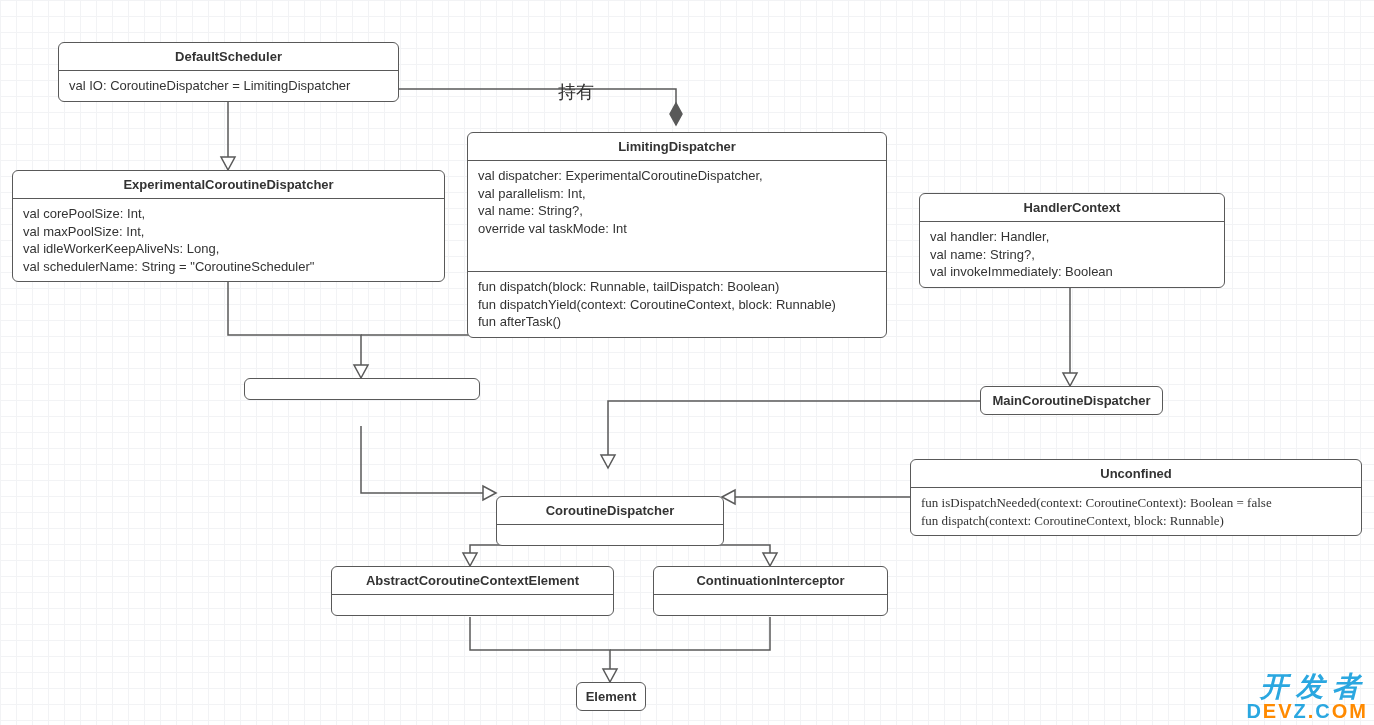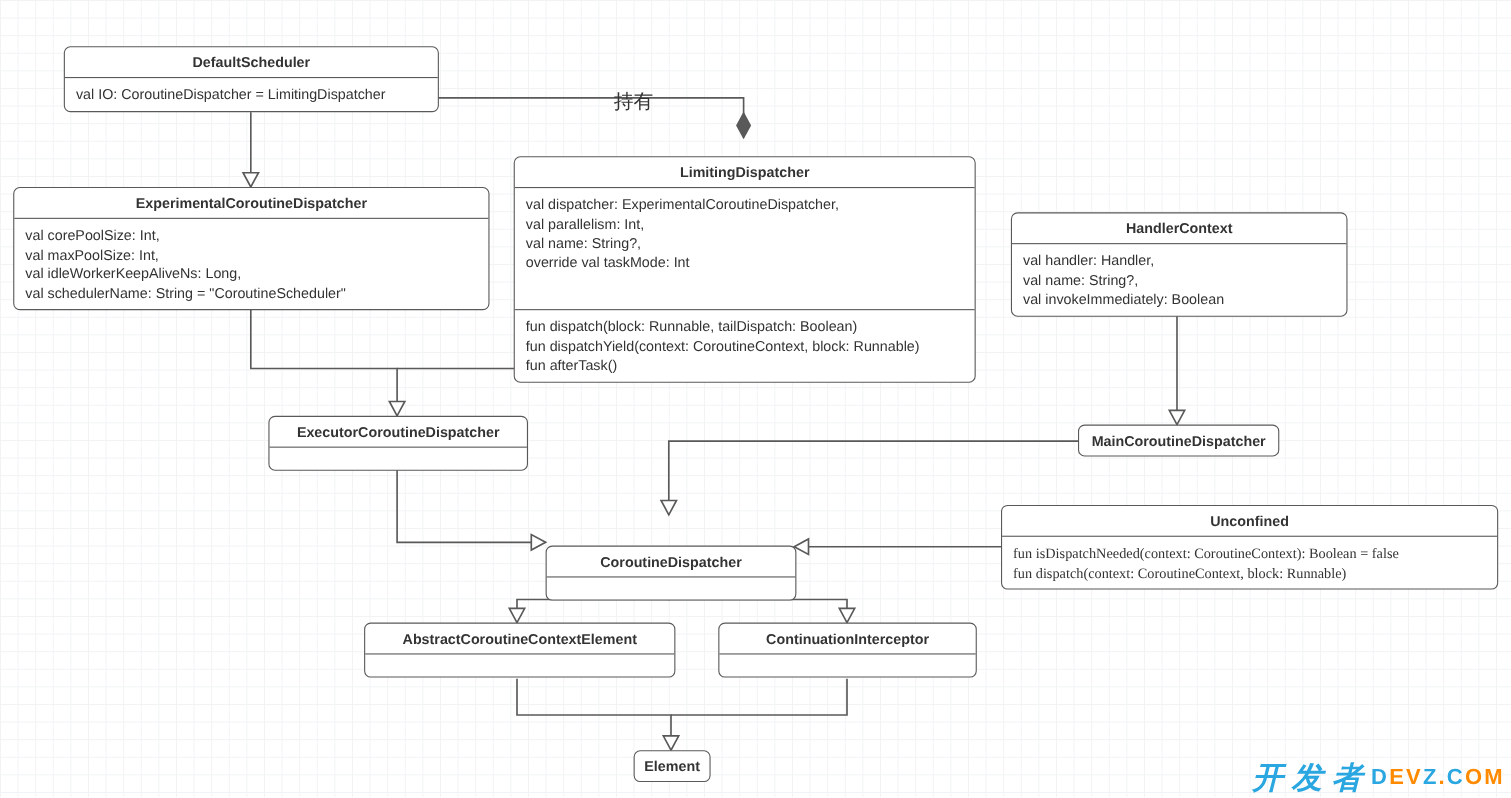--- a/index.html
+++ b/index.html
@@ -9,21 +9,21 @@
   .box{position:absolute;border:1.5px solid #595959;border-radius:6px;background:#fff;}
   .title{font-weight:600;text-align:center;padding:6px 8px;border-bottom:1.5px solid #595959;}
   .title.only{border-bottom:none;}
   .section{padding:6px 10px;line-height:1.35;}
   .section + .section{border-top:1.5px solid #595959;}
   svg.edges{position:absolute;top:0;left:0;width:1374px;height:725px;pointer-events:none;}
   .edge{stroke:#595959;stroke-width:1.5;fill:none;}
   .arrow-open{stroke:#595959;stroke-width:1.5;fill:#fff;}
   .diamond{stroke:#595959;stroke-width:1.5;fill:#595959;}
   .label{position:absolute;font-size:18px;color:#333;}
-  .watermark{position:absolute;right:6px;bottom:4px;display:flex;flex-direction:row;align-items:center;line-height:1;}
+  .watermark{position:absolute;right:6px;bottom:4px;display:flex;flex-direction:column;align-items:flex-end;line-height:1;}
   .wm-cn{font-size:28px;font-weight:700;letter-spacing:8px;color:#2aa7e0;font-style:italic;}
   .wm-en{font-size:20px;font-weight:700;letter-spacing:2px;color:#ff8a00;}
   .wm-en .c{color:#2aa7e0;}
 </style>
 </head>
 <body>
 <div class="canvas">
 
 <svg class="edges">
   
@@ -75,40 +75,39 @@
 </div>
 
 <div class="box" style="left:12px;top:170px;width:431px;">
   <div class="title">ExperimentalCoroutineDispatcher</div>
   <div class="section" style="white-space:pre-line;">val corePoolSize: Int,
 val maxPoolSize: Int,
 val idleWorkerKeepAliveNs: Long,
 val schedulerName: String = "CoroutineScheduler"</div>
 </div>
 
-<div class="box" style="left:467px;top:142px;width:418px;">
+<div class="box" style="left:467px;top:132px;width:418px;">
   <div class="title">LimitingDispatcher</div>
   <div class="section" style="white-space:pre-line;">val dispatcher: ExperimentalCoroutineDispatcher,
 val parallelism: Int,
 val name: String?,
 override val taskMode: Int</div>
   <div class="section" style="white-space:pre-line;margin-top:28px;">fun dispatch(block: Runnable, tailDispatch: Boolean)
 fun dispatchYield(context: CoroutineContext, block: Runnable)
 fun afterTask()</div>
 </div>
 
 <div class="box" style="left:919px;top:193px;width:304px;">
   <div class="title">HandlerContext</div>
   <div class="section" style="white-space:pre-line;">val handler: Handler,
 val name: String?,
 val invokeImmediately: Boolean</div>
 </div>
 
 <div class="box" style="left:244px;top:378px;width:234px;">
-  <div class="title">ExecutorCoroutineDispatcher</div>
   <div class="section" style="height:8px;"></div>
 </div>
 
 <div class="box" style="left:980px;top:386px;width:181px;">
   <div class="title only">MainCoroutineDispatcher</div>
 </div>
 
 <div class="box" style="left:496px;top:468px;width:226px;margin-top:28px;">
   <div class="title">CoroutineDispatcher</div>
   <div class="section" style="height:8px;"></div>

